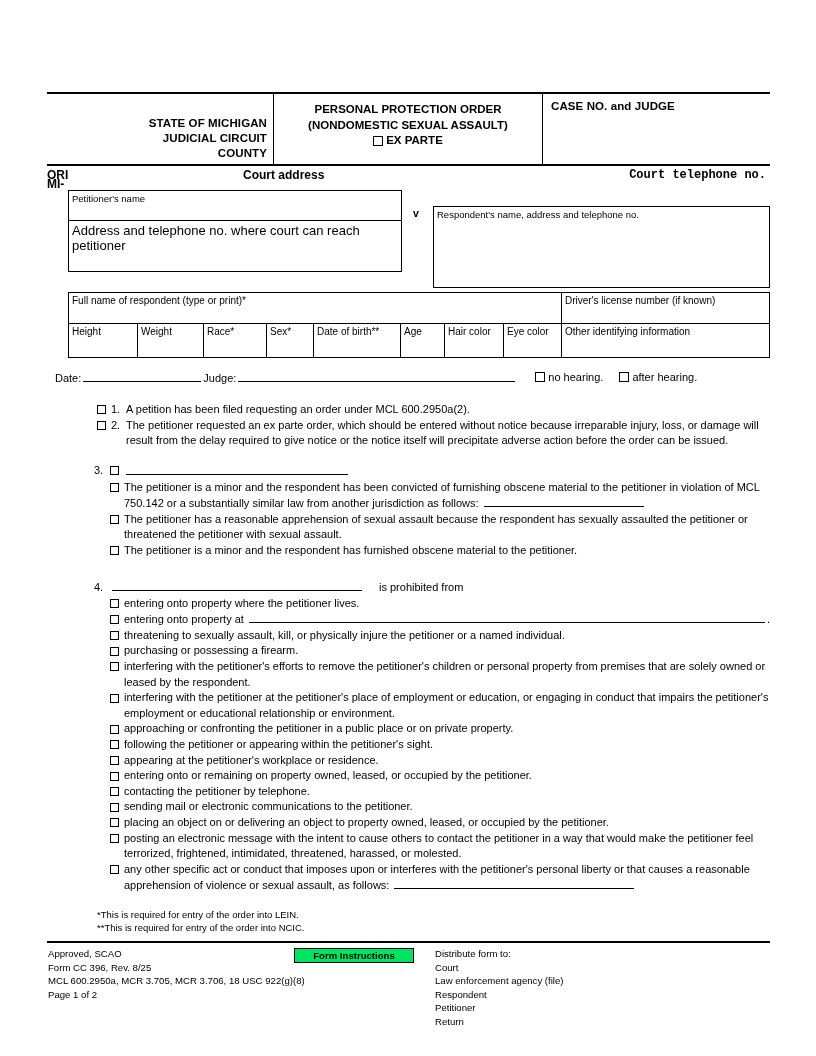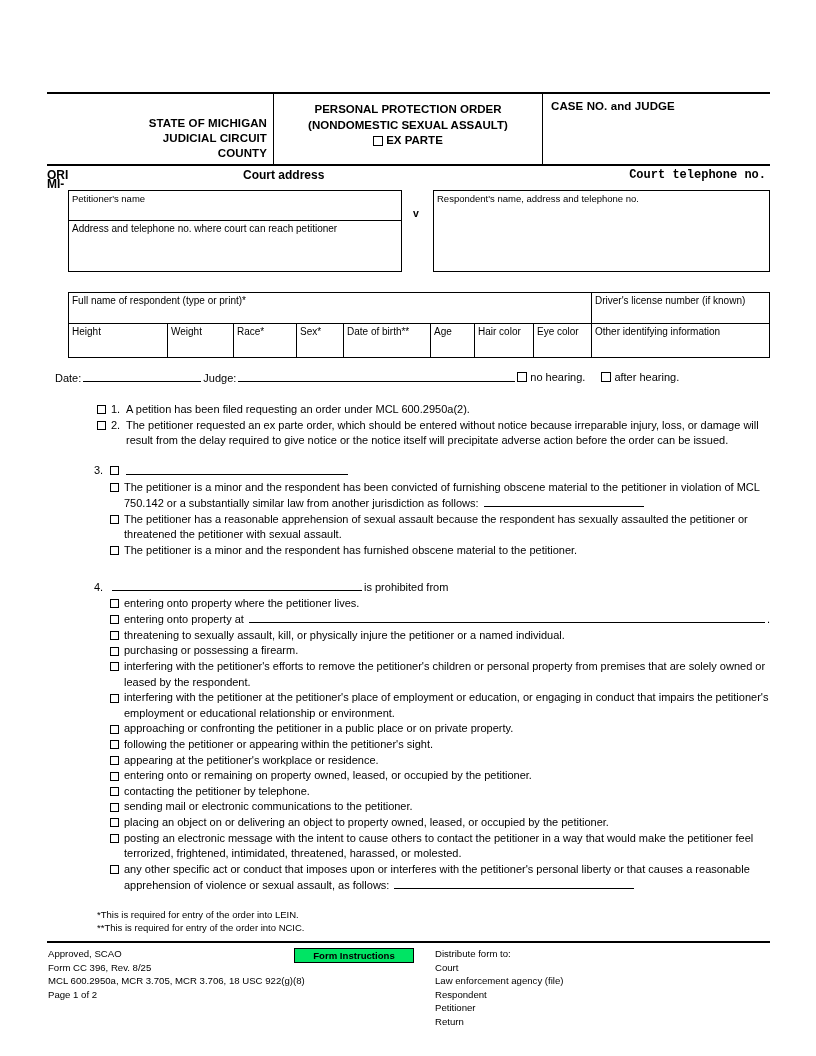--- a/index.html
+++ b/index.html
@@ -84,46 +84,46 @@
     position: absolute; left: 21px; top: 0; width: 334px; height: 82px;
     border: 1.2px solid #000; box-sizing: border-box;
   }
   .pet-name {
     position: absolute; left: 0; top: 0; width: 100%; height: 30px;
     border-bottom: 1.2px solid #000; box-sizing: border-box;
     padding: 2px 0 0 3px; font-size: 9.5px;
   }
   .pet-addr {
     position: absolute; left: 0; top: 30px; width: 100%; bottom: 0;
-    padding: 2px 0 0 3px; font-size: 10px;
+    padding: 2px 0 0 3px; font-size: 13px;
   }
   .v-mark {
     position: absolute; left: 366px; top: 17px;
     font-size: 10.5px; font-weight: bold;
   }
   .resp-box {
-    position: absolute; left: 386px; top: 0; width: 337px; height: 82px;
+    position: absolute; left: 386px; top: 16px; width: 337px; height: 82px;
     border: 1.2px solid #000; box-sizing: border-box;
     padding: 2px 0 0 3px; font-size: 9.5px;
   }
 
   
   .idtable {
     position: absolute; left: 21px; top: 292px; width: 702px; height: 66px;
     border: 1.2px solid #000; box-sizing: border-box;
   }
   .id-r1 { position: absolute; left:0; top:0; width:100%; height:31px;
            border-bottom: 1.2px solid #000; box-sizing: border-box; }
   .id-r2 { position: absolute; left:0; top:31px; width:100%; bottom:0; }
   .idcell {
     position: absolute; top: 0; height: 100%;
     box-sizing: border-box; padding: 2px 0 0 3px;
     font-size: 10px; white-space: nowrap; overflow: hidden;
   }
-  .idcell.bl { border-left: 1.2px solid #000; margin-left: 30px; }
+  .idcell.bl { border-left: 1.2px solid #000; }
 
   
   .datejudge {
     position: absolute; left: 8px; top: 370px; width: 715px; height: 20px;
     font-size: 11px;
   }
   .dj-flex { display: flex; align-items: baseline; white-space: nowrap; }
   .rule {
     border-bottom: 1.1px solid #000;
     display: inline-block;
@@ -238,21 +238,21 @@
       <div class="idcell bl" style="left:492px; right:0;">Other identifying information</div>
     </div>
   </div>
 
   <div class="datejudge">
     <div class="dj-flex">
       <span>Date:</span>
       <span class="rule" style="width:118px;"></span>
       <span>Judge:</span>
       <span class="rule" style="width:277px;"></span>
-      <span class="dj-opt" style="">
+      <span class="dj-opt" style="margin-left:18px;">
         <span class="cb cb-lg"></span>
         <span>no hearing.</span>
       </span>
       <span class="dj-opt" style="margin-left:16px;">
         <span class="cb cb-lg"></span>
         <span>after hearing.</span>
       </span>
     </div>
   </div>
 
@@ -291,21 +291,21 @@
     <div class="sec3-sub">
       <span class="cb item-cb"></span>
       <span class="item-txt">The petitioner is a minor and the respondent has furnished obscene material to the petitioner.</span>
     </div>
   </div>
 
   <div class="sec4 body-text">
     <div class="sec4-head">
       <span style="width:16px; flex:0 0 auto;">4.</span>
       <span class="rule" style="width:250px;"></span>
-      <span style="margin-left:0;text-align:center;">is prohibited from</span>
+      <span style="margin-left:15px;text-align:center;">is prohibited from</span>
     </div>
 
     <div class="sec4-list">
 
       <div class="p-row">
         <span class="cb p-cb"></span>
         <span class="item-txt">entering onto property where the petitioner lives.</span>
       </div>
 
       <div class="p-row">

